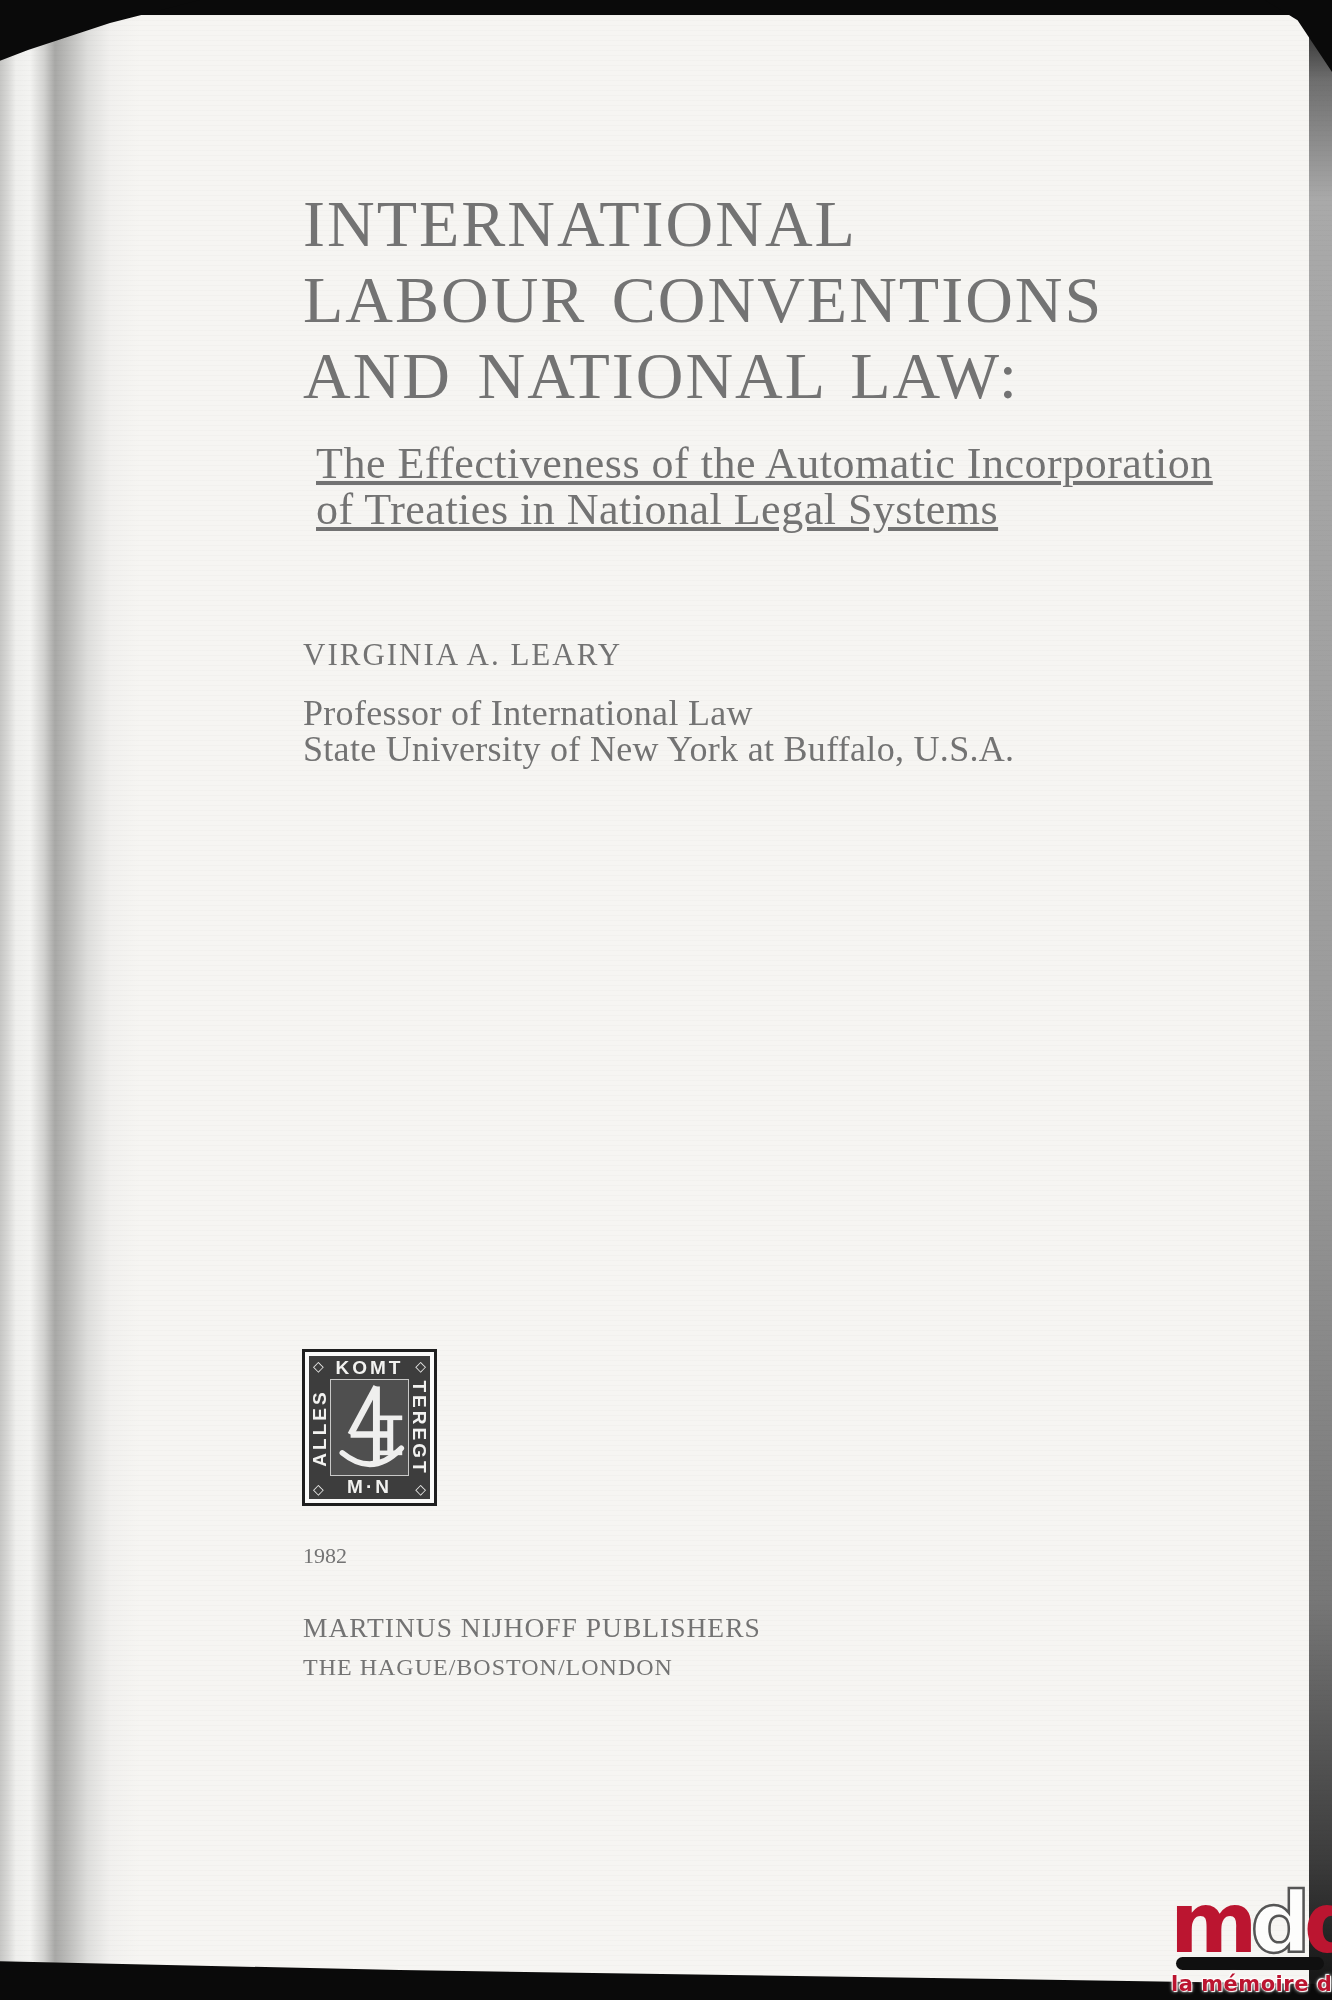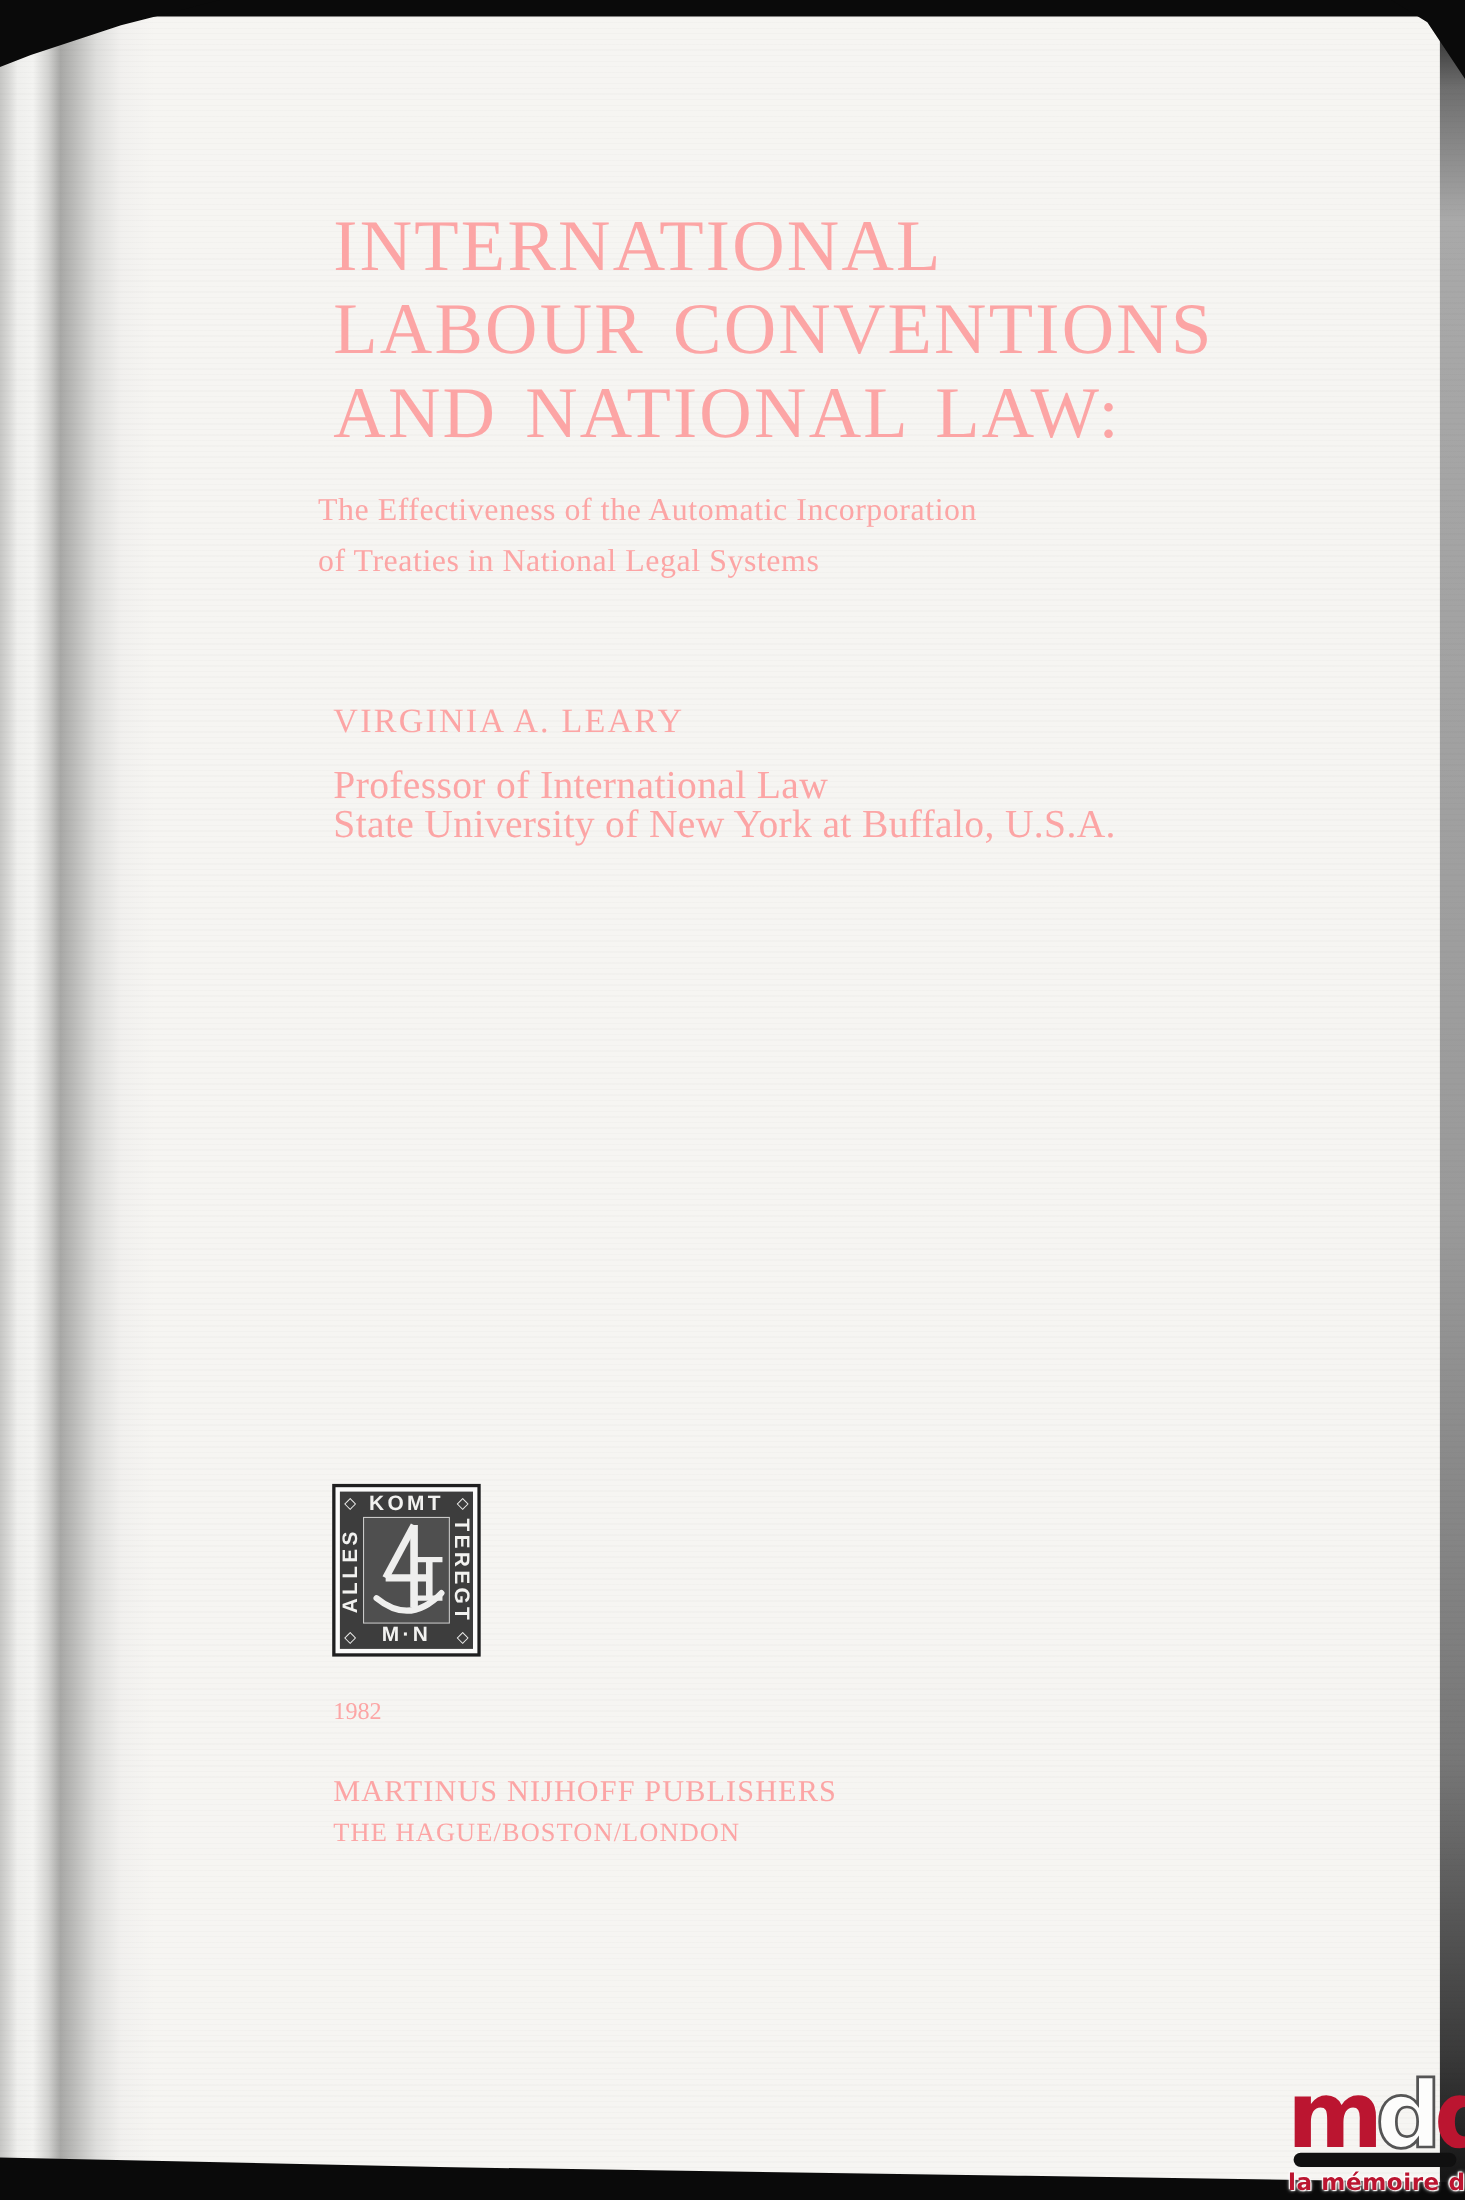--- a/index.html
+++ b/index.html
@@ -40,28 +40,28 @@
   }
   .tr-corner{
     position:absolute;top:0;left:1250px;width:82px;height:72px;background:#0a0a0a;
     clip-path:polygon(18% 0,100% 0,100% 100%,58% 28%);
   }
   .bottom-band{
     position:absolute;left:0;top:1956px;width:100%;height:44px;background:#0a0a0a;
     clip-path:polygon(0 12%,30% 32%,70% 50%,100% 64%,100% 100%,0 100%);
   }
   
-  .ink{color:#fca5a5;}
+  .ink{color:#737373;}
   .title{
     position:absolute;left:303px;top:186px;width:900px;
     font-size:66px;line-height:76px;letter-spacing:2px;word-spacing:7px;
   }
   .subtitle{
-    position:absolute;left:289px;top:441px;width:920px;
-    font-size:29px;line-height:46px;letter-spacing:0.5px;
+    position:absolute;left:316px;top:441px;width:920px;
+    font-size:44px;line-height:46px;letter-spacing:0.5px;text-decoration:underline;
   }
   .author{
     position:absolute;left:303px;top:637px;
     font-size:31px;letter-spacing:2px;
   }
   .affiliation{
     position:absolute;left:303px;top:695px;
     font-size:36px;line-height:36px;letter-spacing:0.3px;
   }
   .year{position:absolute;left:303px;top:1543px;font-size:22px;}

